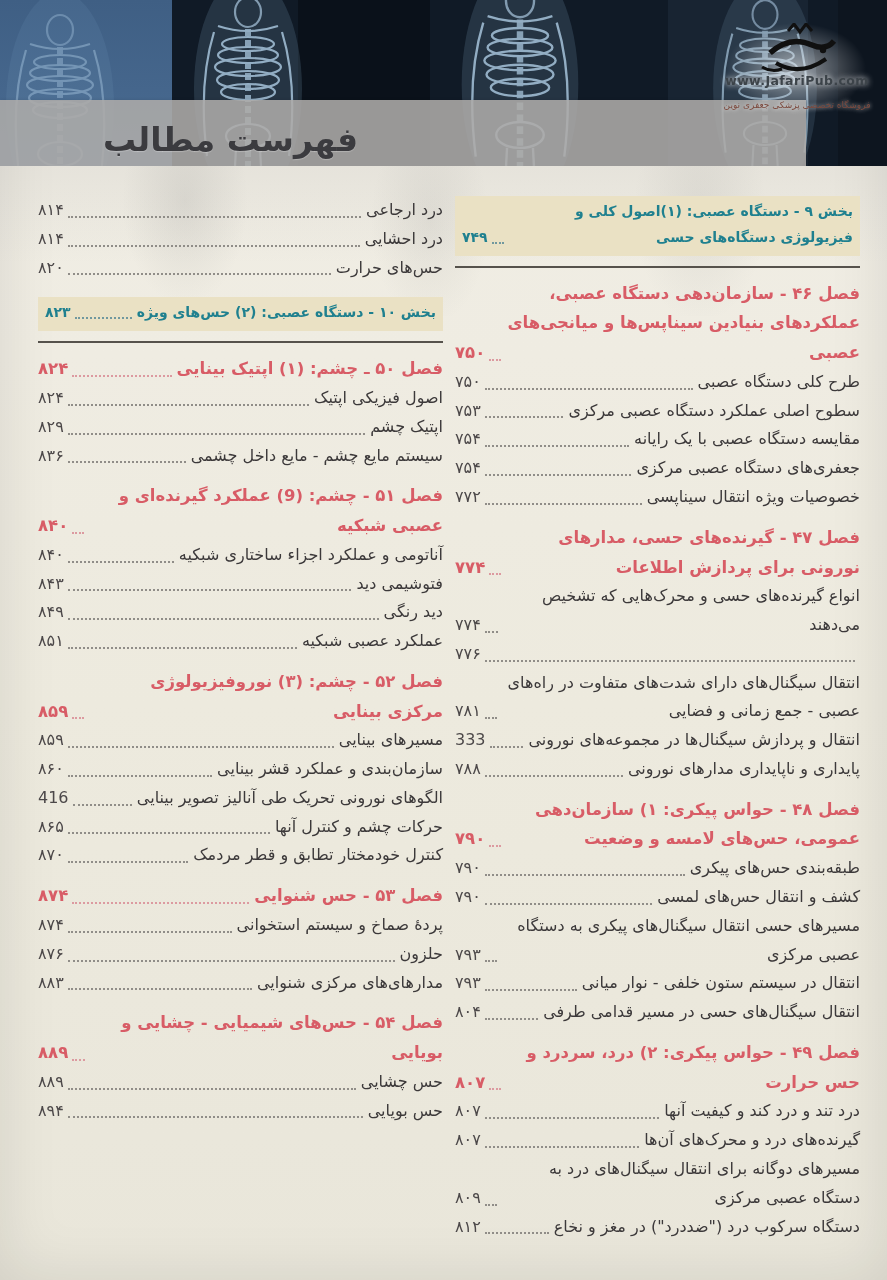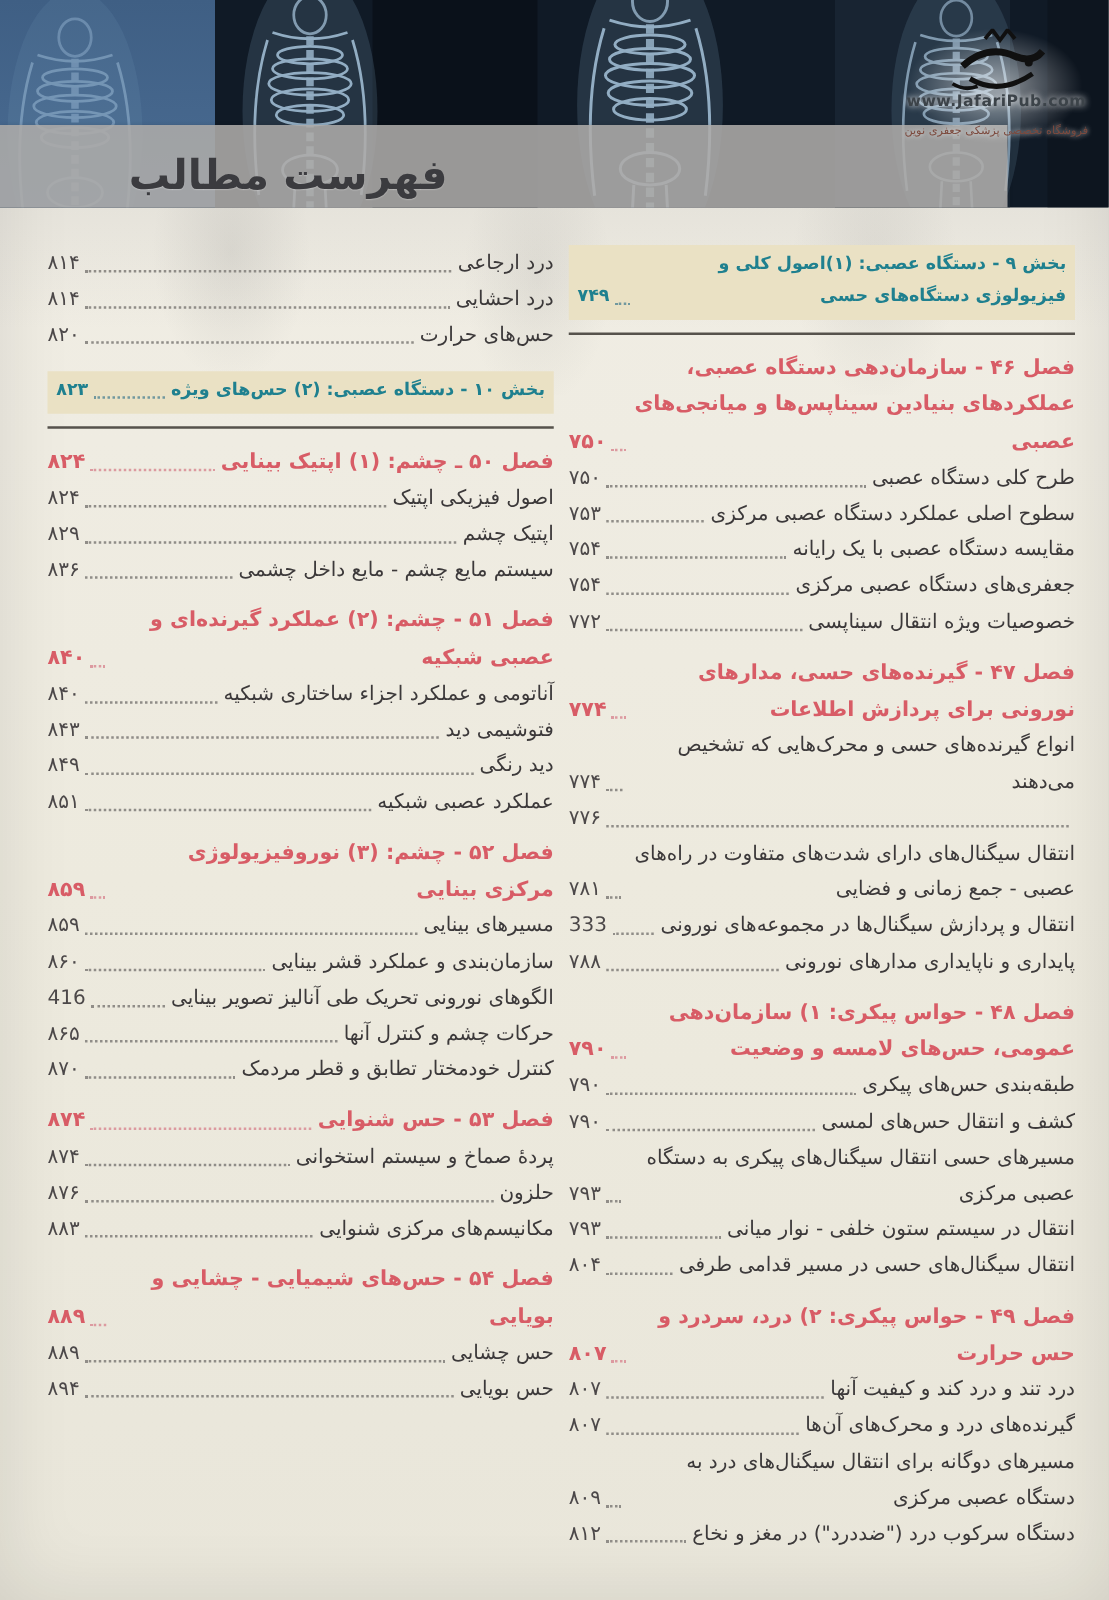--- a/index.html
+++ b/index.html
@@ -341,21 +341,21 @@
           <span class="t">اپتیک چشم</span>
           <span class="dots"></span>
           <span class="pg">۸۲۹</span>
         </div>
         <div class="row type-entry">
           <span class="t">سیستم مایع چشم - مایع داخل چشمی</span>
           <span class="dots"></span>
           <span class="pg">۸۳۶</span>
         </div>
         <div class="row type-chapter">
-          <span class="t">فصل ۵۱ - چشم: (۲) عملکرد گیرنده‌ای و عصبی شبکیه</span>
+          <span class="t">فصل ۵۱ - چشم: (9) عملکرد گیرنده‌ای و عصبی شبکیه</span>
           <span class="dots"></span>
           <span class="pg">۸۴۰</span>
         </div>
         <div class="row type-entry">
           <span class="t">آناتومی و عملکرد اجزاء ساختاری شبکیه</span>
           <span class="dots"></span>
           <span class="pg">۸۴۰</span>
         </div>
         <div class="row type-entry">
           <span class="t">فتوشیمی دید</span>
@@ -411,21 +411,21 @@
           <span class="t">پردهٔ صماخ و سیستم استخوانی</span>
           <span class="dots"></span>
           <span class="pg">۸۷۴</span>
         </div>
         <div class="row type-entry">
           <span class="t">حلزون</span>
           <span class="dots"></span>
           <span class="pg">۸۷۶</span>
         </div>
         <div class="row type-entry">
-          <span class="t">مکانیسم‌های مرکزی شنوایی</span>
+          <span class="t">مدارهای‌های مرکزی شنوایی</span>
           <span class="dots"></span>
           <span class="pg">۸۸۳</span>
         </div>
         <div class="row type-chapter">
           <span class="t">فصل ۵۴ - حس‌های شیمیایی - چشایی و بویایی</span>
           <span class="dots"></span>
           <span class="pg">۸۸۹</span>
         </div>
         <div class="row type-entry">
           <span class="t">حس چشایی</span>

